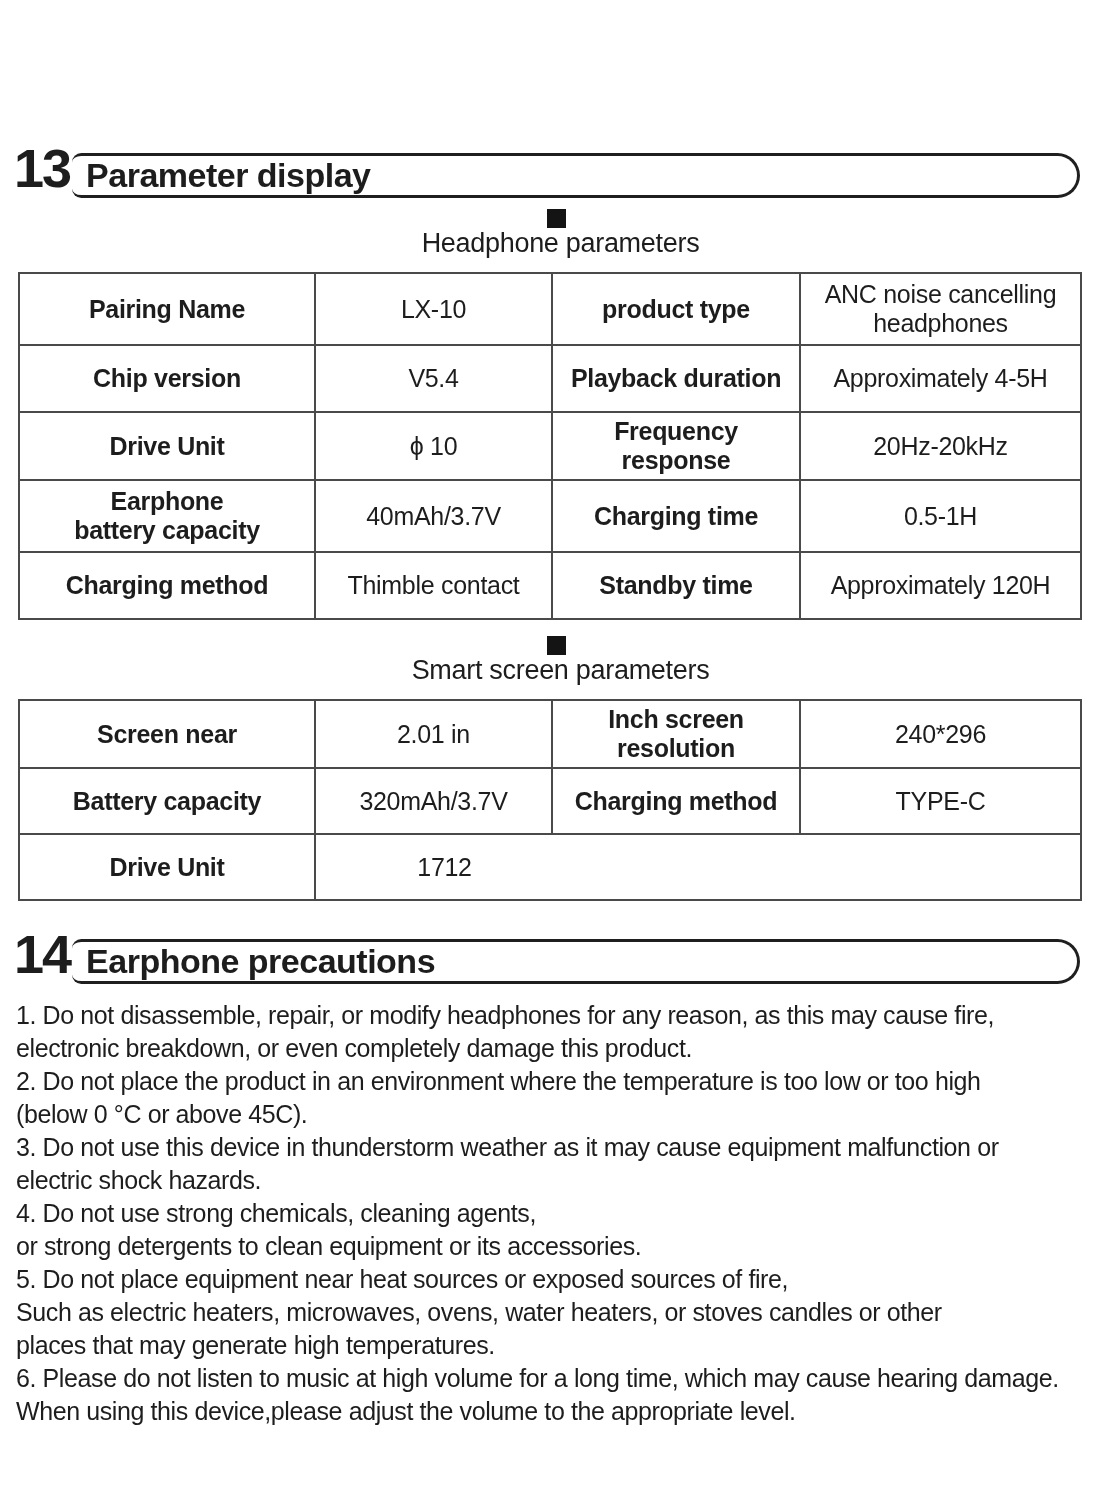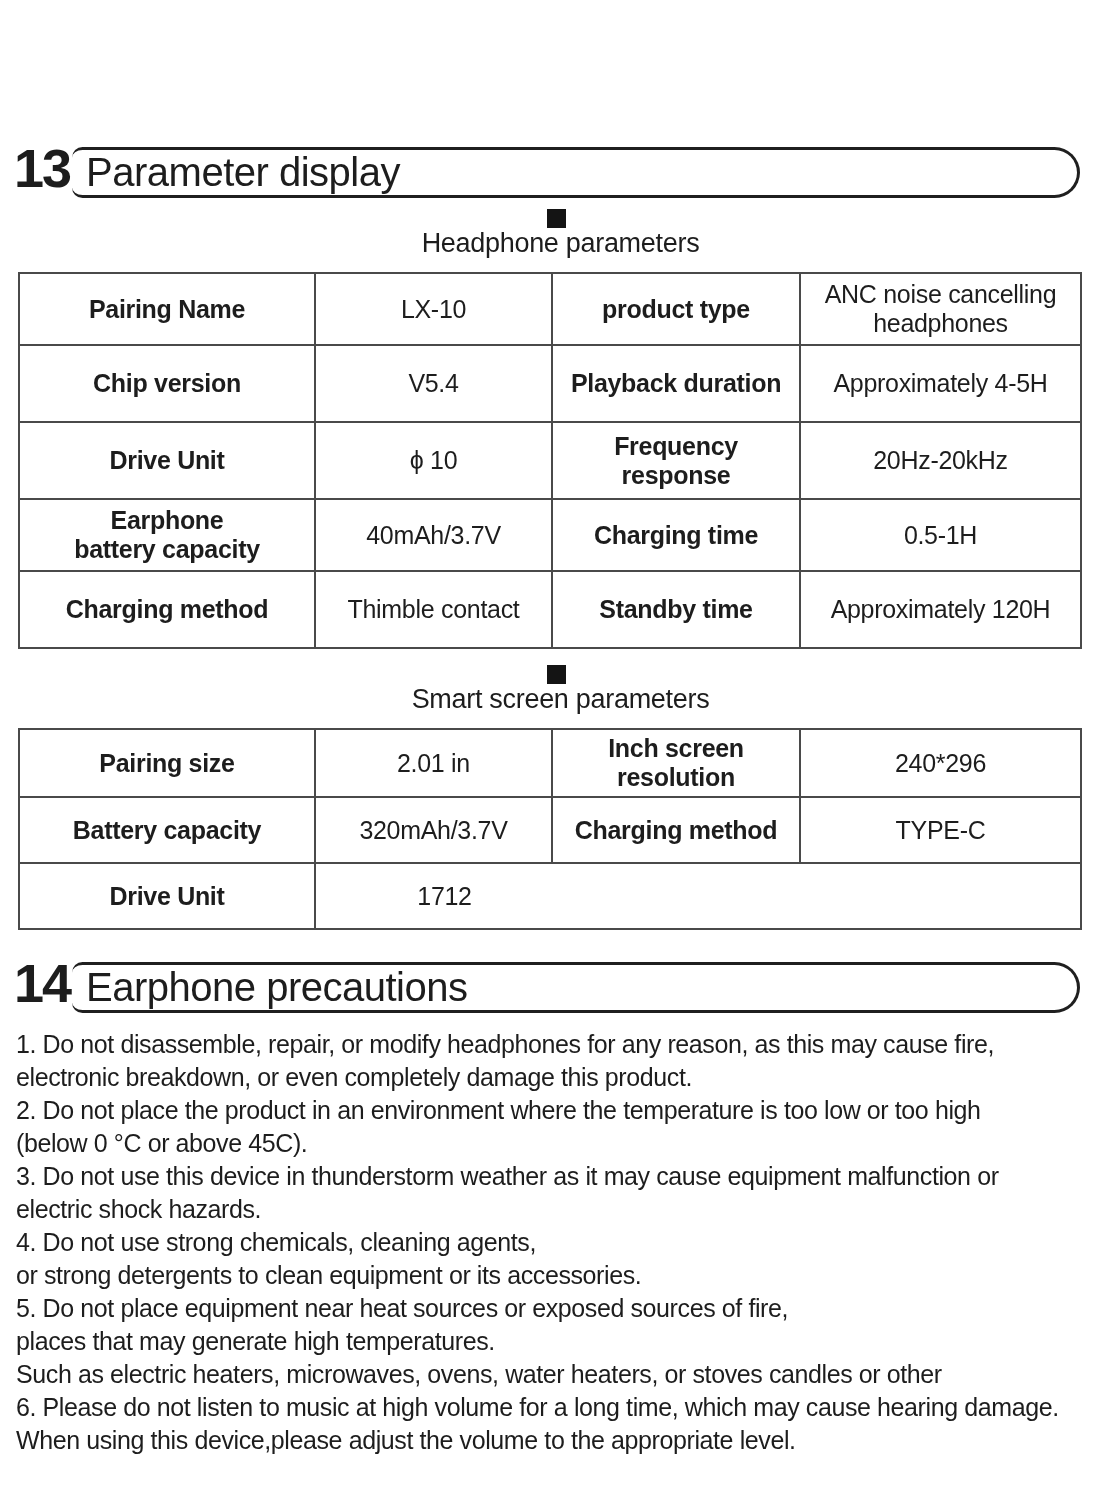--- a/index.html
+++ b/index.html
@@ -38,22 +38,22 @@
   .section-pill {
     flex: 1;
     border: 3px solid #1f1f1f;
     border-left: none;
     border-radius: 12px 29px 29px 12px;
     display: flex;
     align-items: center;
     padding-left: 14px;
   }
   .section-title {
-    font-size: 40px;
-    font-weight: normal;
+    font-size: 34px;
+    font-weight: bold;
     letter-spacing: -0.5px;
   }
   .hdr13 { margin-top: 141px; }
   .hdr14 { margin-top: 26px; }
 
   
   .bullet-heading {
     display: flex;
     align-items: center;
     margin: 11px 0 13px 16px;
@@ -83,21 +83,21 @@
     text-align: center;
     vertical-align: middle;
     font-size: 25px;
     letter-spacing: -0.3px;
     padding: 4px 6px;
     white-space: pre-line;
     overflow: hidden;
   }
   table.params th { font-weight: bold; }
   table.params td { font-weight: normal; }
-  .t1 tr { height: 77px; }
+  .t1 tr { height: 67px; }
   .t1 tr.tall { height: 72px; }
   .t2 tr { height: 66px; }
   .span-cell {
     text-align: left !important;
     padding: 10px !important;
   }
   .col2-box {
     display: inline-block;
     width: 237px;
     text-align: center;
@@ -180,21 +180,21 @@
 
   <table class="params t2">
     <colgroup>
         <col style="width:296px">
         <col style="width:237px">
         <col style="width:248px">
         <col style="width:281px">
       </colgroup>
     <tbody>
         <tr>
-      <th>Pairing size</th>
+      <th>Screen near</th>
       <td>2.01 in</td>
       <th>Inch screen
 resolution</th>
       <td>240*296</td>
     </tr>
     <tr>
       <th>Battery capacity</th>
       <td>320mAh/3.7V</td>
       <th>Charging method</th>
       <td>TYPE-C</td>
@@ -216,19 +216,19 @@
   <div class="precautions">
     <div class="precaution-line">1. Do not disassemble, repair, or modify headphones for any reason, as this may cause fire,</div>
     <div class="precaution-line">electronic breakdown, or even completely damage this product.</div>
     <div class="precaution-line">2. Do not place the product in an environment where the temperature is too low or too high</div>
     <div class="precaution-line">(below 0 °C or above 45C).</div>
     <div class="precaution-line">3. Do not use this device in thunderstorm weather as it may cause equipment malfunction or</div>
     <div class="precaution-line">electric shock hazards.</div>
     <div class="precaution-line">4. Do not use strong chemicals, cleaning agents,</div>
     <div class="precaution-line">or strong detergents to clean equipment or its accessories.</div>
     <div class="precaution-line">5. Do not place equipment near heat sources or exposed sources of fire,</div>
+    <div class="precaution-line">Such as electric heaters, microwaves, ovens, water heaters, or stoves candles or other</div>
     <div class="precaution-line">places that may generate high temperatures.</div>
-    <div class="precaution-line">Such as electric heaters, microwaves, ovens, water heaters, or stoves candles or other</div>
     <div class="precaution-line">6. Please do not listen to music at high volume for a long time, which may cause hearing damage.</div>
     <div class="precaution-line">When using this device,please adjust the volume to the appropriate level.</div>
   </div>
 
 </div>
 
 </body></html>

